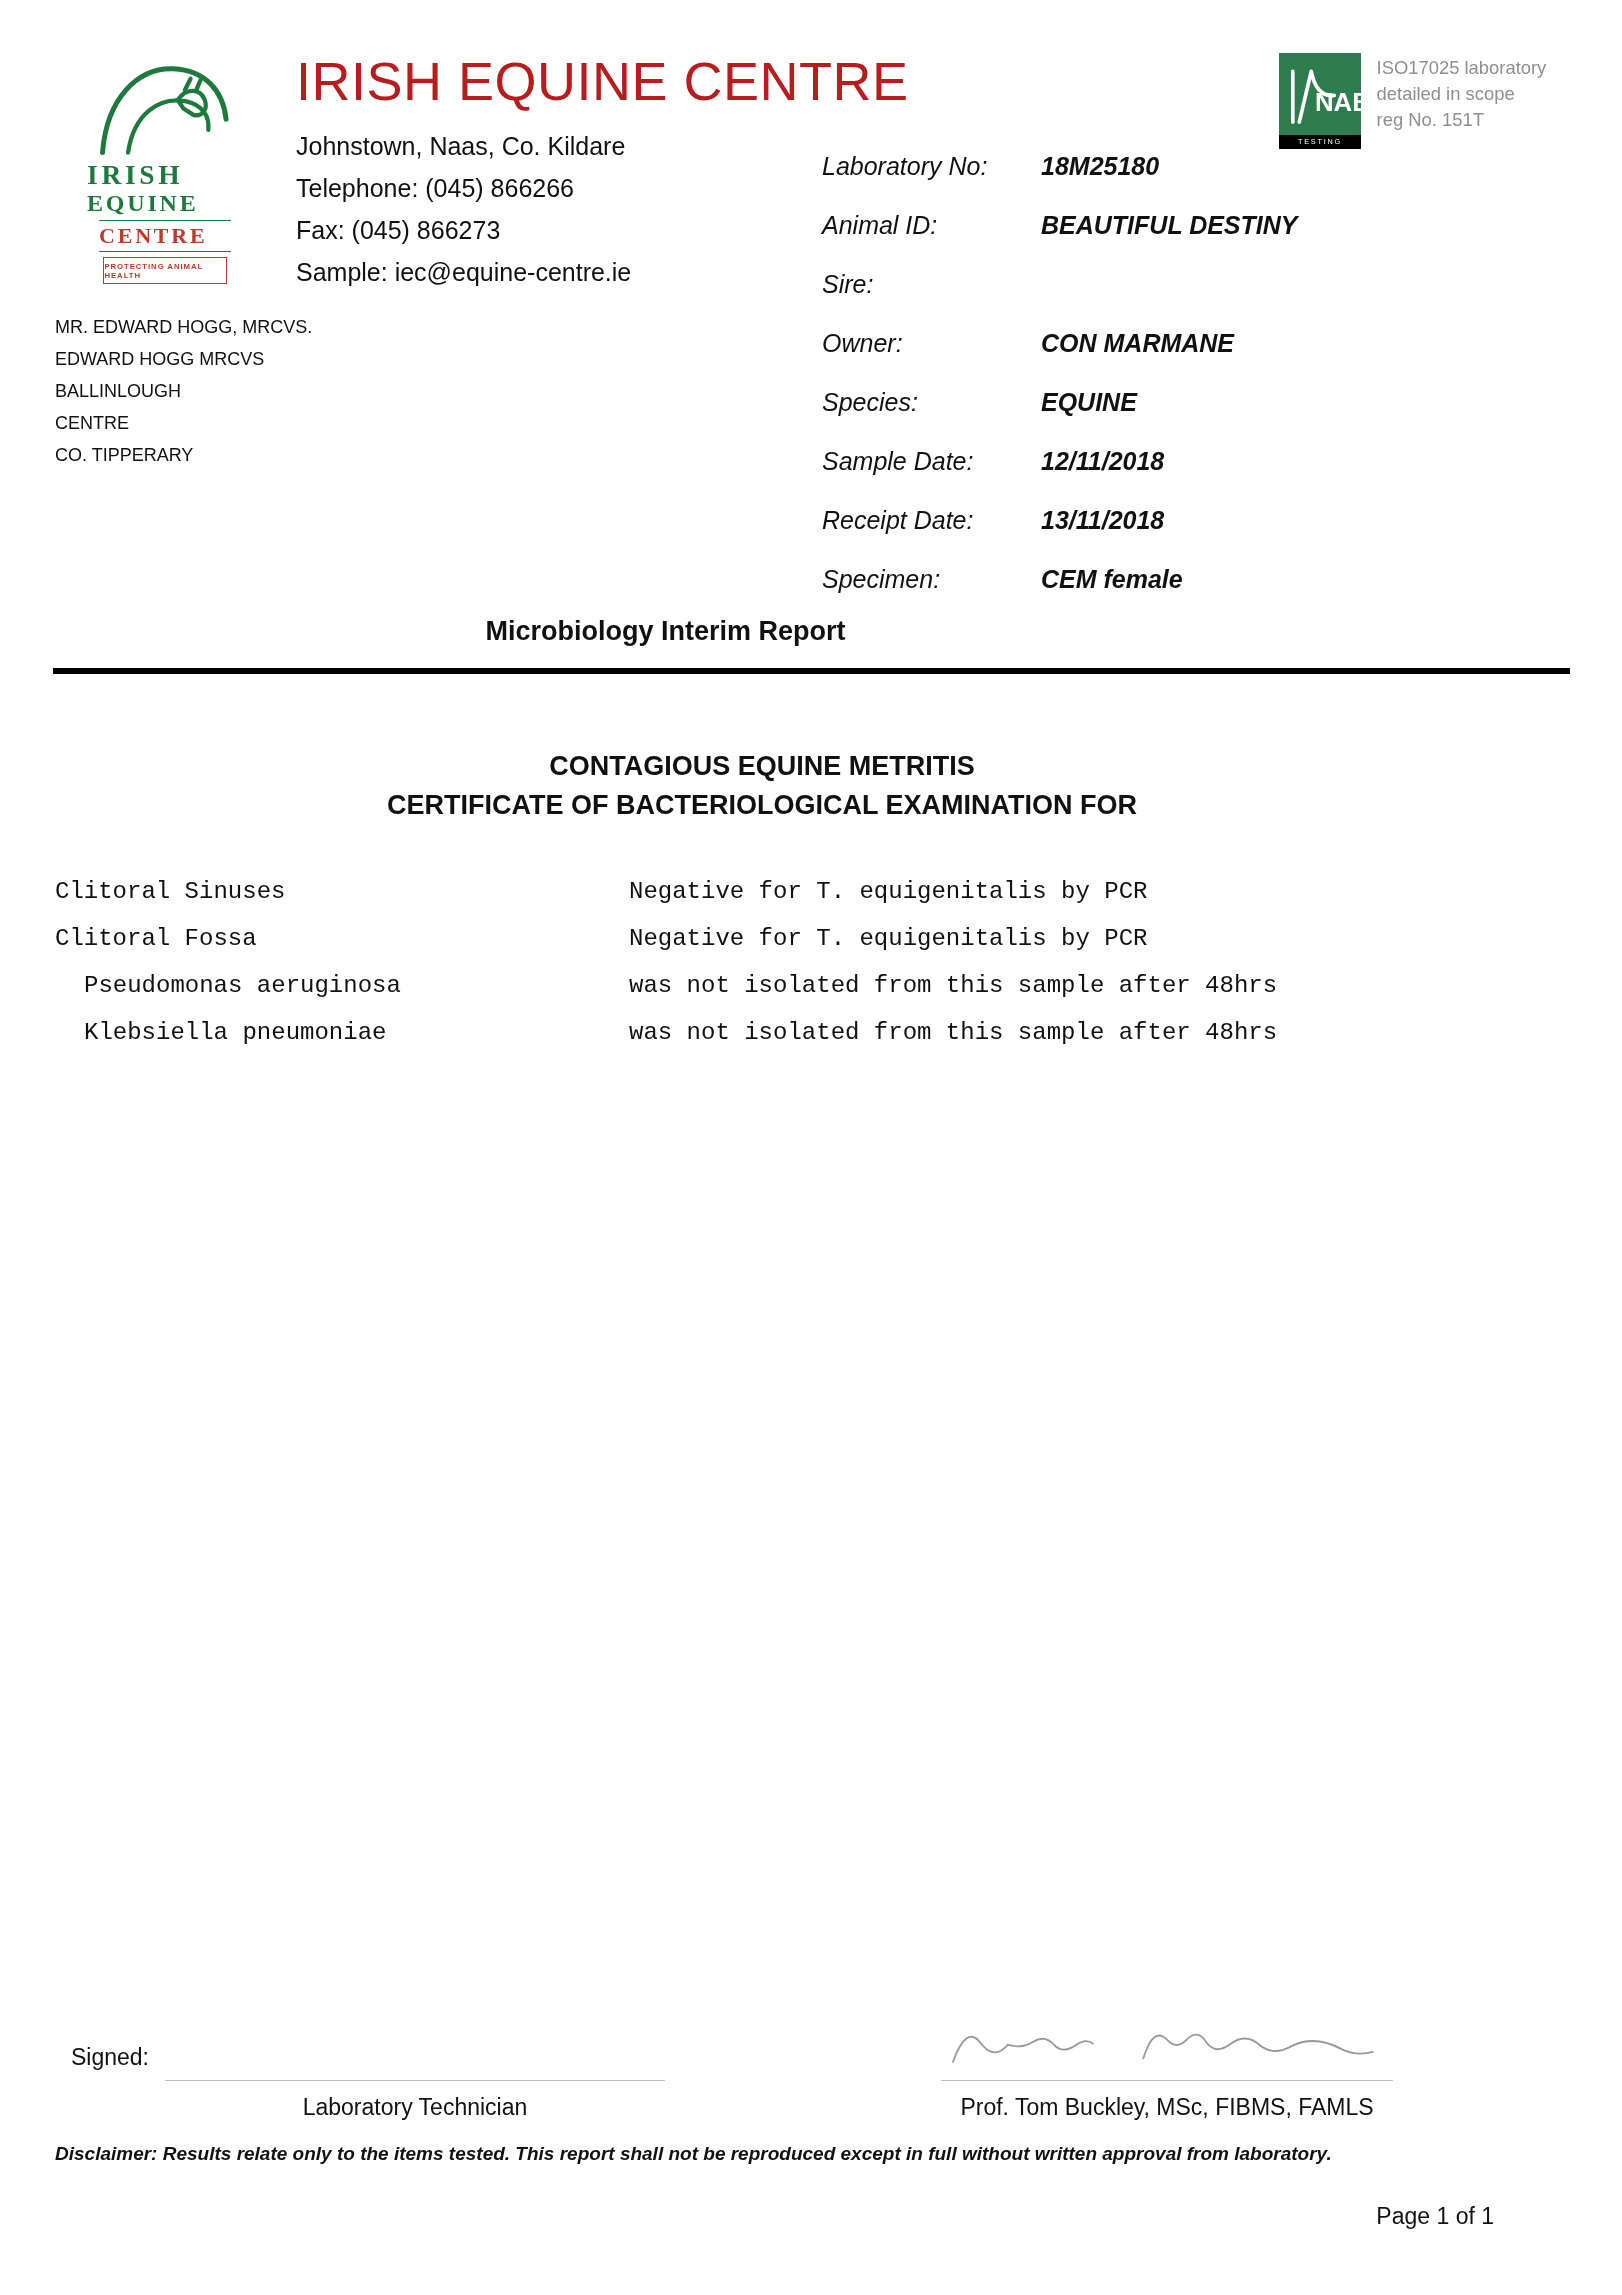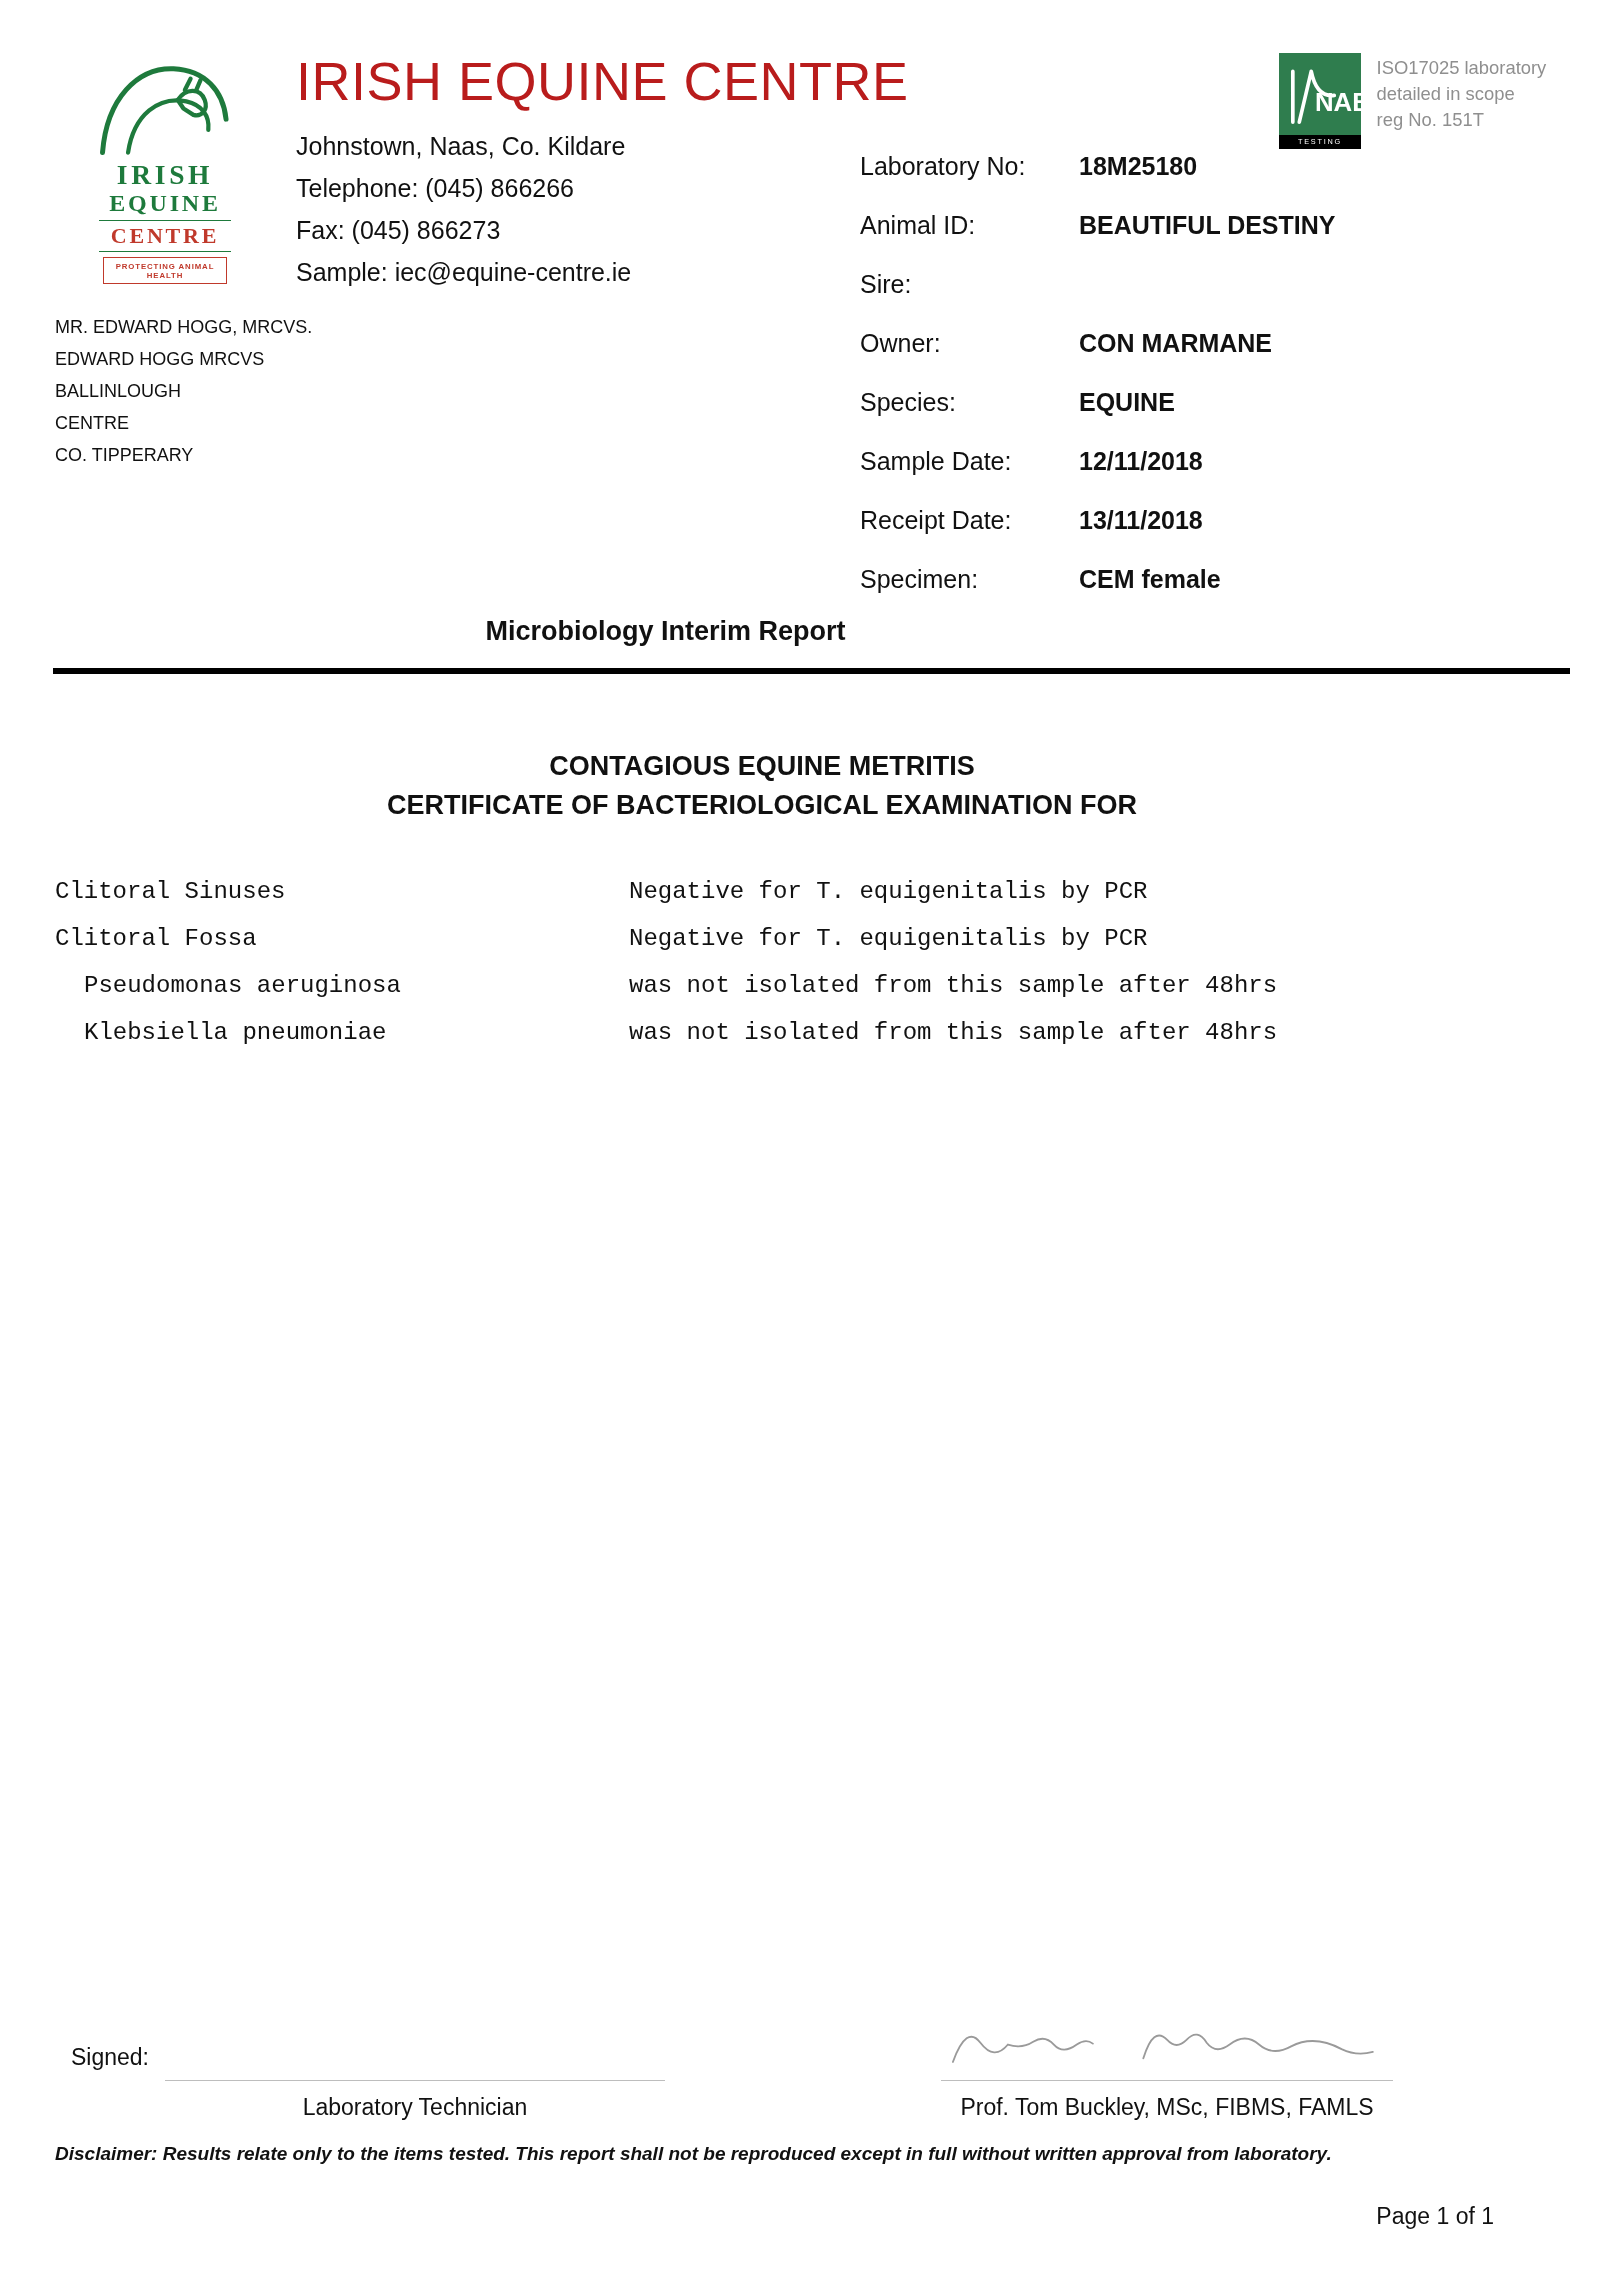--- a/index.html
+++ b/index.html
@@ -9,21 +9,21 @@
     width: 1623px;
     height: 2295px;
     margin: 0 auto;
     background: #ffffff;
     font-family: "Liberation Sans", sans-serif;
     color: #111;
     overflow: hidden;
   }
 
   
-  .logo { position: absolute; left: 87px; top: 57px; width: 156px; text-align: center; }
+  .logo { position: absolute; left: 87px; top: 57px; width: 156px; text-align: left; }
   .logo svg { width: 142px; height: 103px; display: block; margin: 0 auto; }
   .logo-irish  { font-family: "Liberation Serif", serif; font-weight: bold; color: #1e7a3c; font-size: 27.5px; letter-spacing: 3.7px; line-height: 30px; }
   .logo-equine { font-family: "Liberation Serif", serif; font-weight: bold; color: #1e7a3c; font-size: 24px; letter-spacing: 2.8px; line-height: 27.5px; }
   .logo-centre { font-family: "Liberation Serif", serif; font-weight: bold; color: #c0392b; font-size: 22px; letter-spacing: 2.8px;
                  border-top: 1.8px solid #1e7a3c; border-bottom: 1.8px solid #1e7a3c; margin: 2.8px 12px 0; padding: 1.8px 0; }
   .logo-banner { margin: 5.5px 15.6px 0; border: 1.4px solid #c0392b; color: #c0392b; font-size: 7.8px; font-weight: bold;
                  letter-spacing: 0.9px; padding: 3.2px 0.9px; }
 
   
   .title-block { position: absolute; left: 296px; top: 50px; }
@@ -35,21 +35,21 @@
   .inab-box { width: 82px; }
   .inab-square { width: 82px; height: 82px; background: #2f7d4e; position: relative; }
   .inab-square svg { position: absolute; left: 0; top: 0; width: 82px; height: 82px; }
   .inab-strip { background: #000000; color: #fff; font-size: 7.3px; letter-spacing: 1.8px; text-align: center; padding: 2.3px 0; }
   .accred-text { color: #8f8f8f; font-size: 18.4px; line-height: 26px; padding-top: 1.8px; }
 
   
   .addressee { position: absolute; left: 55px; top: 311px; font-size: 18px; line-height: 32px; }
 
   
-  .lab-details { position: absolute; left: 860px; top: 152px; }
+  .lab-details { position: absolute; left: 822px; top: 152px; font-style: italic; }
   .detail-row { display: flex; font-size: 25px; margin-bottom: 30px; }
   .detail-label { width: 219px; }
   .detail-value { font-weight: bold; }
 
   
   .report-title { position: absolute; top: 616px; left: 0; width: 1331px; text-align: center; font-size: 27px; font-weight: bold; }
   .rule { position: absolute; top: 668px; left: 53px; width: 1517px; height: 5.5px; background: #000; }
   .certificate { position: absolute; top: 747px; left: 0; width: 1524px; text-align: center; font-size: 27px; font-weight: bold; line-height: 39px; }
 
   

